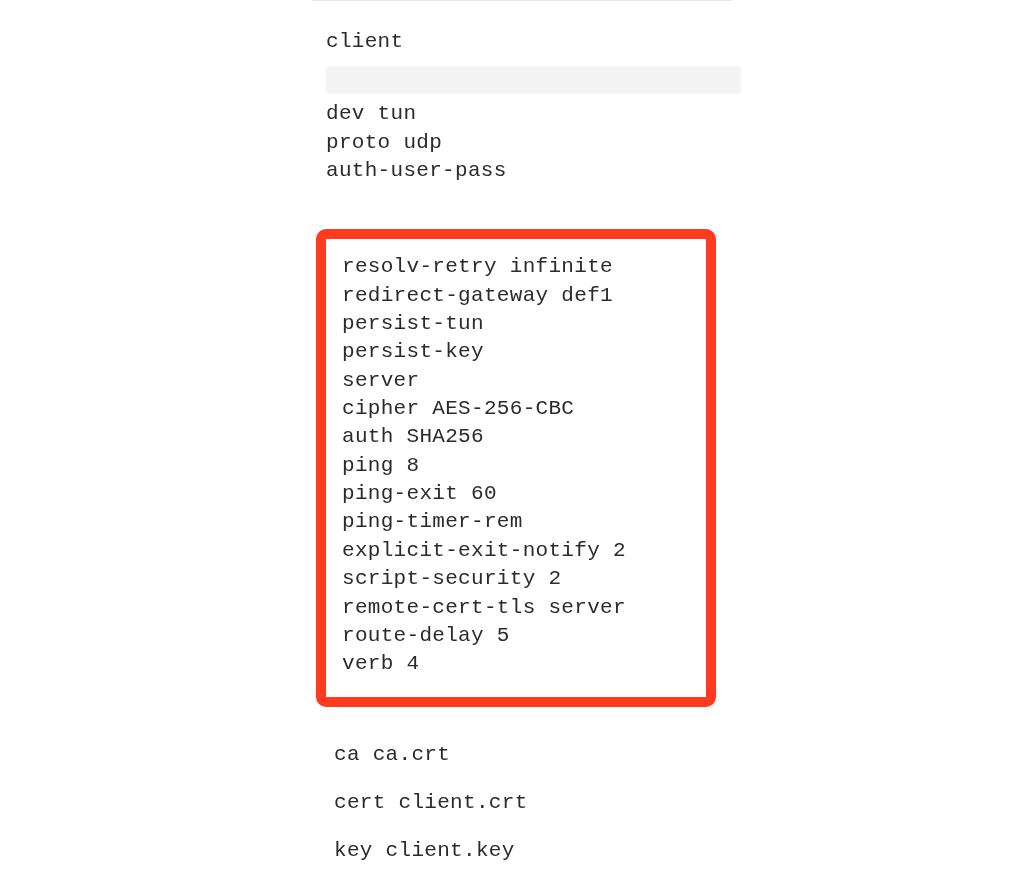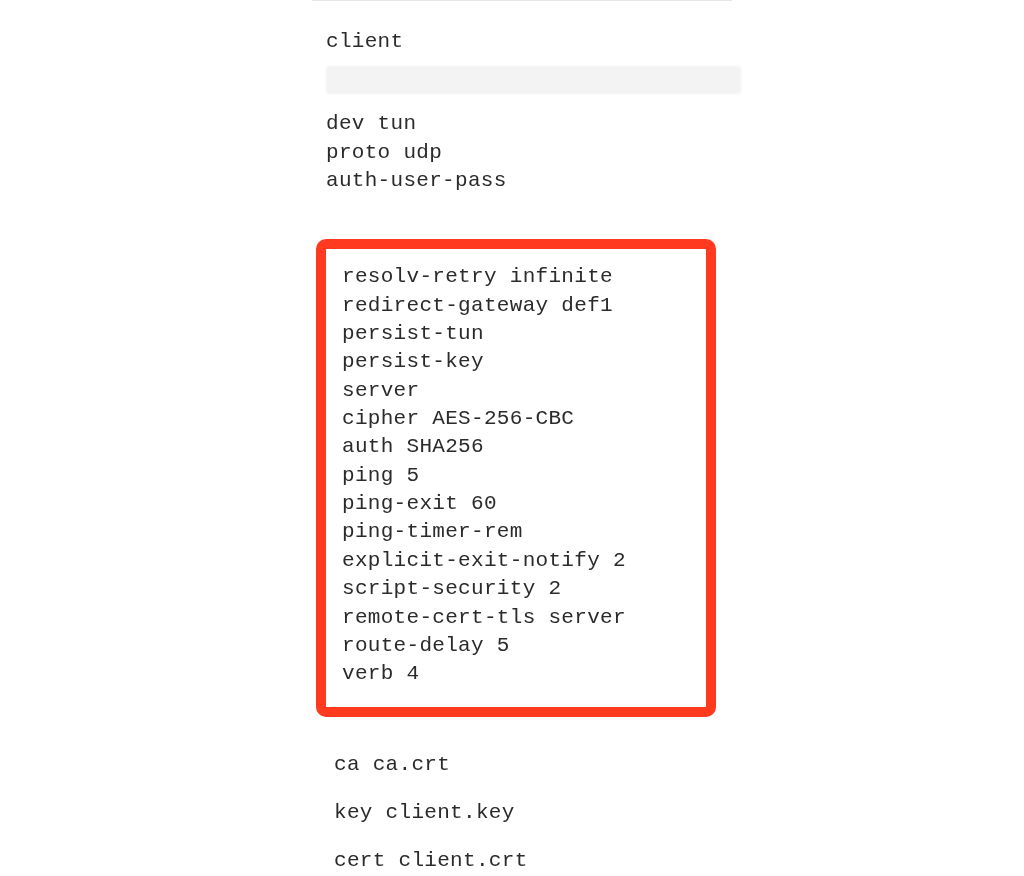--- a/index.html
+++ b/index.html
@@ -67,44 +67,44 @@
 </head>
 <body>
 
 <div class="divider"></div>
 
 <div class="page">
 
   <div class="section-top">
     <div class="line">client</div>
     <div class="redacted"></div>
-    <div class="line" style="margin-top:16px">dev tun</div>
+    <div class="line" style="margin-top:6px">dev tun</div>
     <div class="line">proto udp</div>
     <div class="line">auth-user-pass</div>
   </div>
 
   <div class="mid-space"></div>
 
   <div class="highlight-box">
     <div class="line">resolv-retry infinite</div>
     <div class="line">redirect-gateway def1</div>
     <div class="line">persist-tun</div>
     <div class="line">persist-key</div>
     <div class="line">server</div>
     <div class="line">cipher AES-256-CBC</div>
     <div class="line">auth SHA256</div>
-    <div class="line">ping 5</div>
+    <div class="line">ping 8</div>
     <div class="line">ping-exit 60</div>
     <div class="line">ping-timer-rem</div>
     <div class="line">explicit-exit-notify 2</div>
     <div class="line">script-security 2</div>
     <div class="line">remote-cert-tls server</div>
     <div class="line">route-delay 5</div>
     <div class="line">verb 4</div>
   </div>
 
   <div class="cert-section">
     <div class="line cert-line">ca ca.crt</div>
+    <div class="line cert-line">cert client.crt</div>
     <div class="line cert-line">key client.key</div>
-    <div class="line cert-line">cert client.crt</div>
   </div>
 
 </div>
 
 </body></html>

